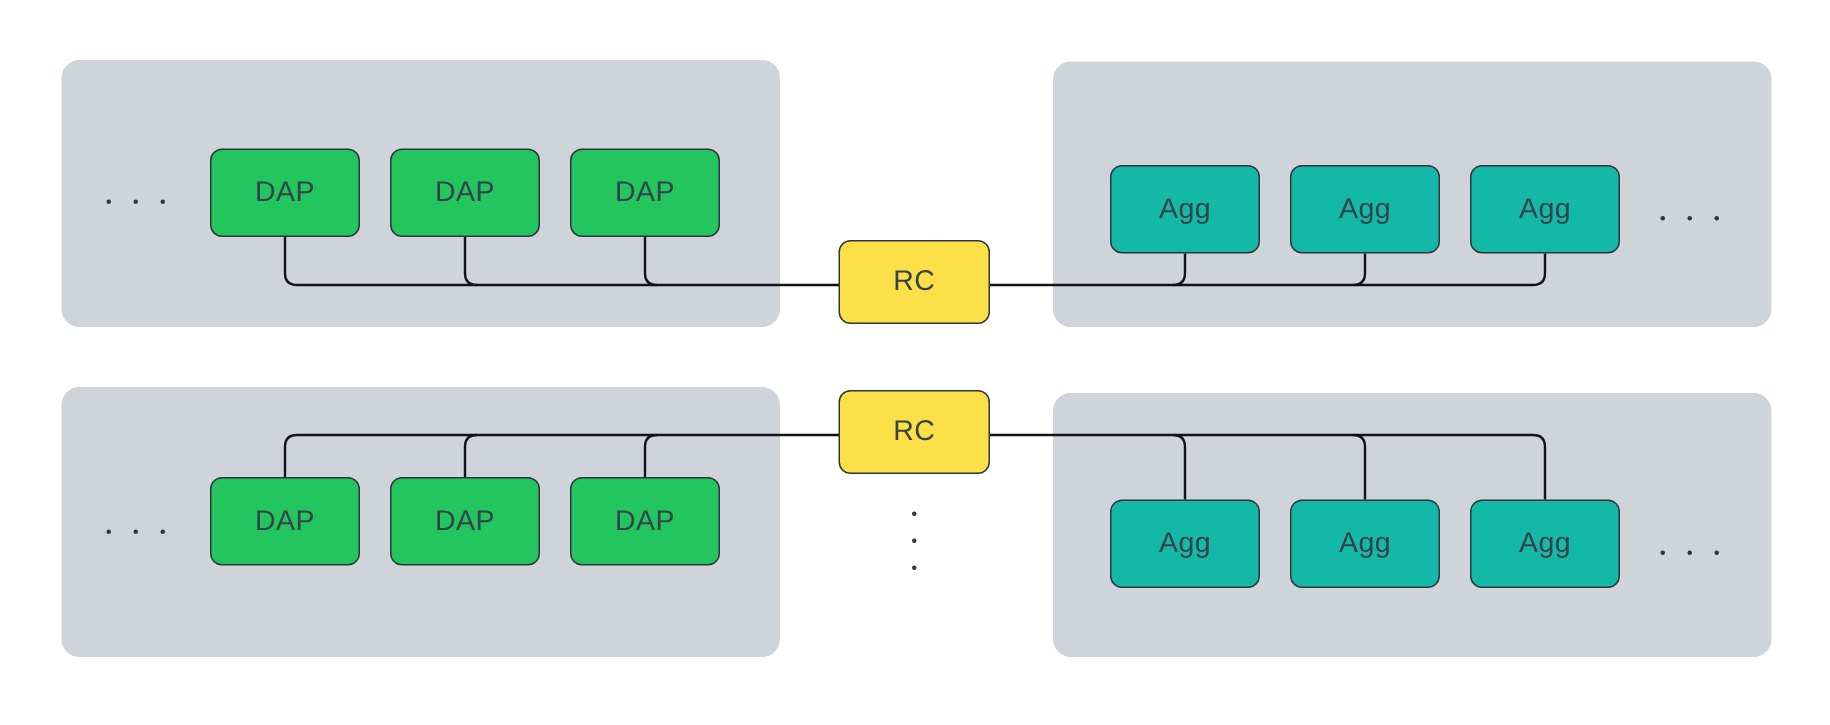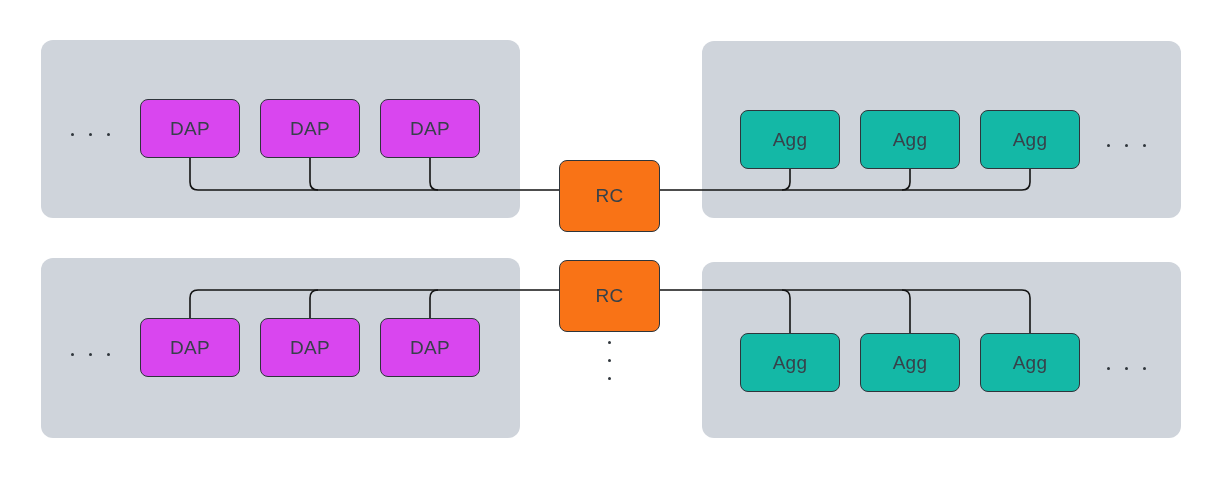--- a/index.html
+++ b/index.html
@@ -32,23 +32,23 @@
     justify-content: center;
     width: 100px;
     height: 59px;
     border: 1.5px solid #2e353b;
     border-radius: 8px;
     box-sizing: border-box;
     font-size: 19px;
     color: #37414a;
     letter-spacing: 0.3px;
   }
-  .node.dap { background: #d946ef; }
+  .node.dap { background: #22c55e; }
   .node.agg { background: #14b8a6; }
-  .node.rc  { background: #f97316; width: 101px; height: 72px; }
+  .node.rc  { background: #fde047; width: 101px; height: 56px; }
 
   .dap.p1 { left: 140px; } .dap.p2 { left: 260px; } .dap.p3 { left: 380px; }
   .agg.p1 { left: 740px; } .agg.p2 { left: 860px; } .agg.p3 { left: 980px; }
   .row-top.dap  { top: 99px; }
   .row-top.agg  { top: 110px; }
   .row-bot.dap  { top: 318px; }
   .row-bot.agg  { top: 333px; }
   .rc.r1 { left: 559px; top: 160px; }
   .rc.r2 { left: 559px; top: 260px; }
 

